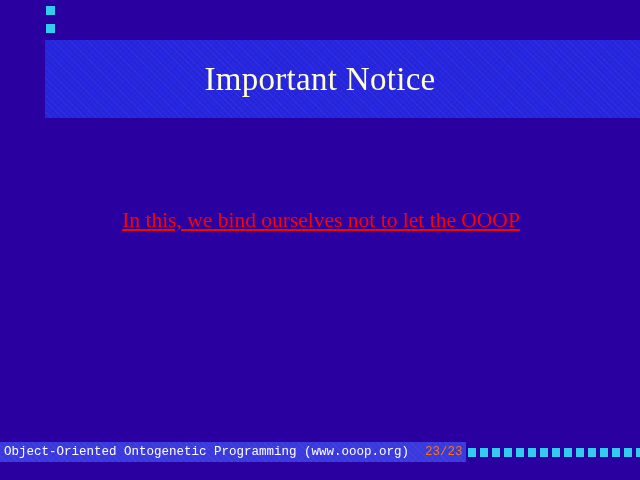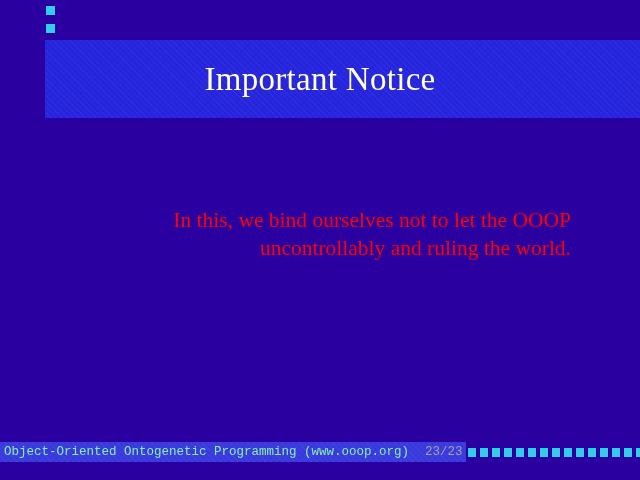--- a/index.html
+++ b/index.html
@@ -72,53 +72,54 @@
 
   
   #body-text {
     position: absolute;
     left: 71px;
     top: 207px;
     width: 500px;
     color: #ff0000;
     font-size: 21.5px;
     line-height: 27.5px;
-    text-align: right;
+    text-align: center;
+    text-decoration: underline;
   }
   #body-text p {
     margin: 0;
   }
 
   
   #footer-bar {
     position: absolute;
     left: 0;
     top: 442px;
     width: 466px;
     height: 20px;
     background-color: #3a3ae0;
   }
   #footer-title {
     position: absolute;
     left: 4px;
     top: 443px;
     height: 18px;
     line-height: 18px;
-    color: #86efac;
+    color: #ffffff;
     font-family: "Liberation Mono", "DejaVu Sans Mono", monospace;
     font-size: 12.5px;
     white-space: nowrap;
   }
   #footer-page {
     position: absolute;
     left: 425px;
     top: 443px;
     height: 18px;
     line-height: 18px;
-    color: #a3a3a3;
+    color: #f97316;
     font-family: "Liberation Mono", "DejaVu Sans Mono", monospace;
     font-size: 12.5px;
     white-space: nowrap;
   }
 
   
   #footer-dashes {
     position: absolute;
     left: 468px;
     top: 448px;
@@ -136,21 +137,20 @@
 
   <div class="tick" id="tick-1"></div>
   <div class="tick" id="tick-2"></div>
   <div class="tick" id="tick-3"></div>
 
   <div id="title-band" class="dither"></div>
   <div id="title-text">Important Notice</div>
 
   <div id="body-text">
     <p>In this, we bind ourselves not to let the OOOP</p>
-    <p>uncontrollably and ruling the world.</p>
   </div>
 
   <div id="footer-bar" class="dither"></div>
   <div id="footer-title">Object-Oriented Ontogenetic Programming  (www.ooop.org)</div>
   <div id="footer-page">23/23</div>
   <div id="footer-dashes"></div>
 
 </div>
 
 </body></html>

